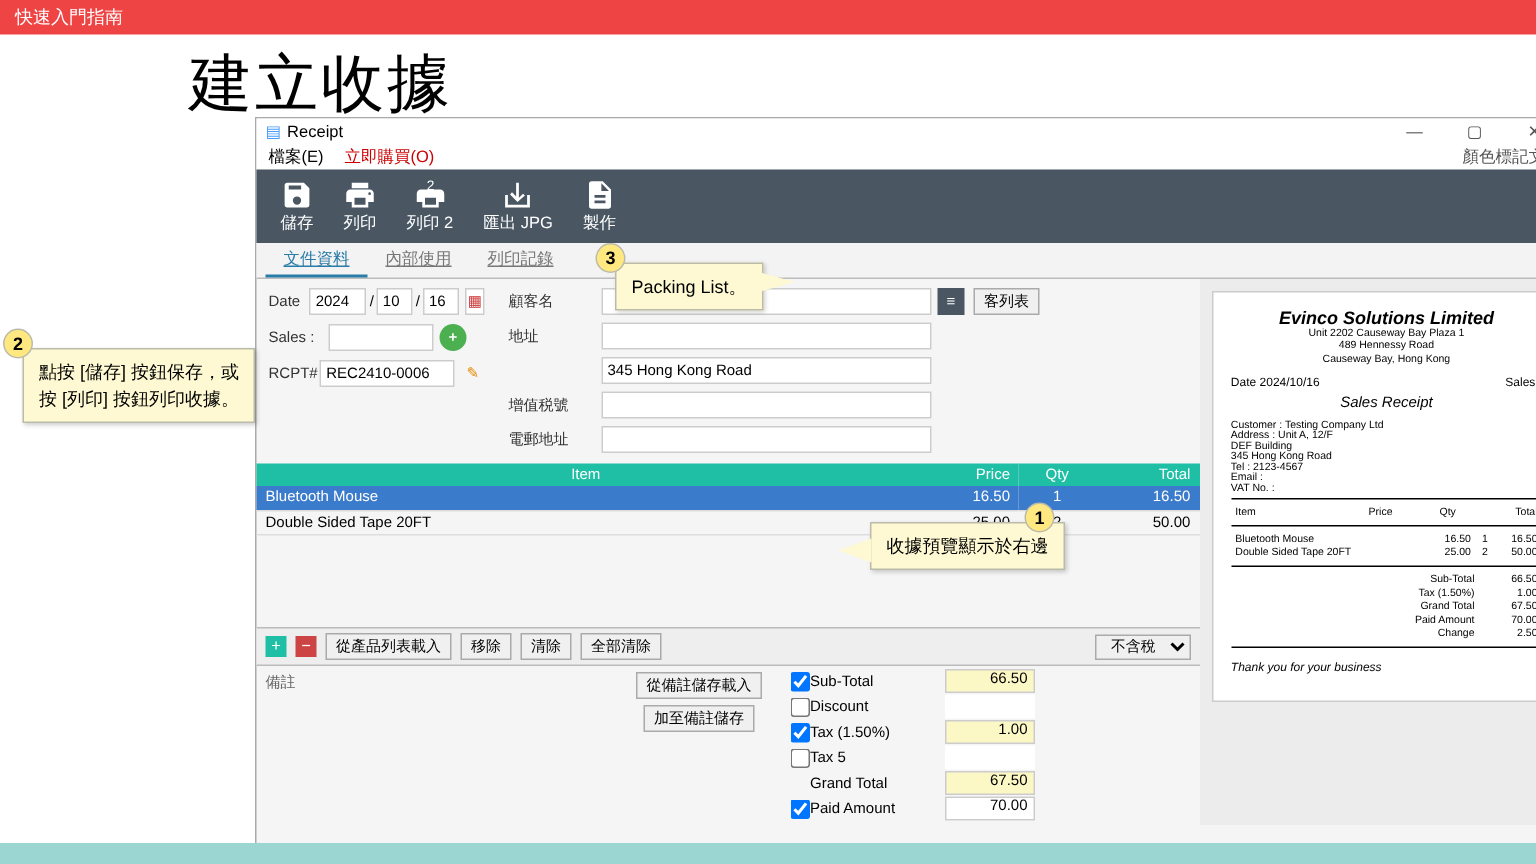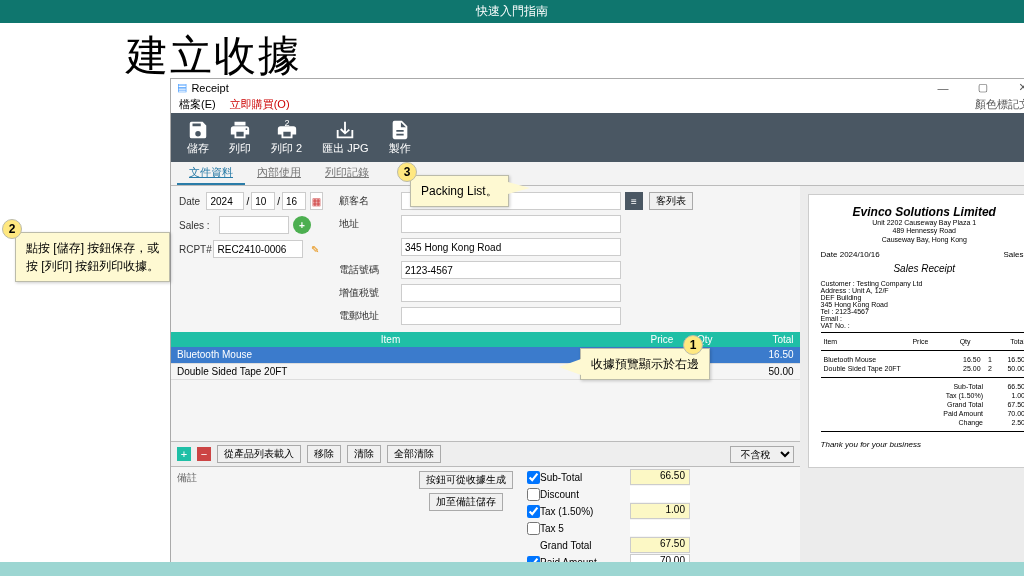--- a/index.html
+++ b/index.html
@@ -1,17 +1,17 @@
 <!DOCTYPE html>
 <html><head>
 <meta charset="utf-8">
 <style>
 * { box-sizing: border-box; margin: 0; padding: 0; }
 body { font-family: Arial, "Microsoft JhengHei", sans-serif; font-size: 11px; background: #fff; width: 1024px; height: 576px; overflow: hidden; position: relative; }
-.doc-header { background: #0f766e; color: #fff; padding: 3px 10px; font-size: 12px; text-align: center; }
+.doc-header { background: #ef4444; color: #fff; padding: 3px 10px; font-size: 12px; }
 .page-title { font-size: 42px; font-weight: 400; margin: 5px 0 6px 126px; letter-spacing: 2px; }
 .app-window { position: absolute; left: 170px; top: 78px; width: 880px; height: 498px; border: 1px solid #aaa; background: #f5f5f5; }
 .titlebar { display: flex; align-items: center; padding: 2px 6px; background: #fff; font-size: 11px; }
 .win-title { flex: 1; }
 .win-ctrl { width: 40px; text-align: center; color: #555; cursor: pointer; }
 .menubar { display: flex; gap: 14px; padding: 1px 8px; font-size: 11px; background: #fff; }
 .menubar .buy { color: #c00; }
 .menubar .doclabel { margin-left: auto; color: #555; }
 .toolbar { display: flex; background: #4a5763; color: #fff; padding: 4px 6px; }
 .tb-btn { display: flex; flex-direction: column; align-items: center; padding: 2px 10px; font-size: 11px; }
@@ -172,24 +172,20 @@
           </div>
           <div class="fr2">
               <span class="lbl2">地址</span>
               <input style="">
             </div>
           <div class="fr2">
               <span class="lbl2"></span>
               <input value="345 Hong Kong Road" style="">
             </div>
           <div class="fr2">
-              <span class="lbl2">電話號碼</span>
-              <input value="2123-4567" style="">
-            </div>
-          <div class="fr2">
               <span class="lbl2">增值税號</span>
               <input style="">
             </div>
           <div class="fr2">
               <span class="lbl2">電郵地址</span>
               <input style="">
             </div>
         </div>
       </div>
 
@@ -229,21 +225,21 @@
         <span class="mini-btn">清除</span>
         <span class="mini-btn">全部清除</span>
         <select class="rpush mini-btn"><option>不含稅</option></select>
       </div>
 
       <div class="notes-row">
         <div class="notes-col">
             <div>備註</div>
           </div>
         <div class="notes-btns">
-          <button class="mini-btn">按鈕可從收據生成</button>
+          <button class="mini-btn">從備註儲存載入</button>
           <button class="mini-btn">加至備註儲存</button>
         </div>
         <div class="totals">
           <div class="trow">
               <input type="checkbox" checked="" style="">
               <span class="tl">Sub-Total</span>
               <span class="tv y">66.50</span>
             </div>
           <div class="trow">
               <input type="checkbox" style="">

